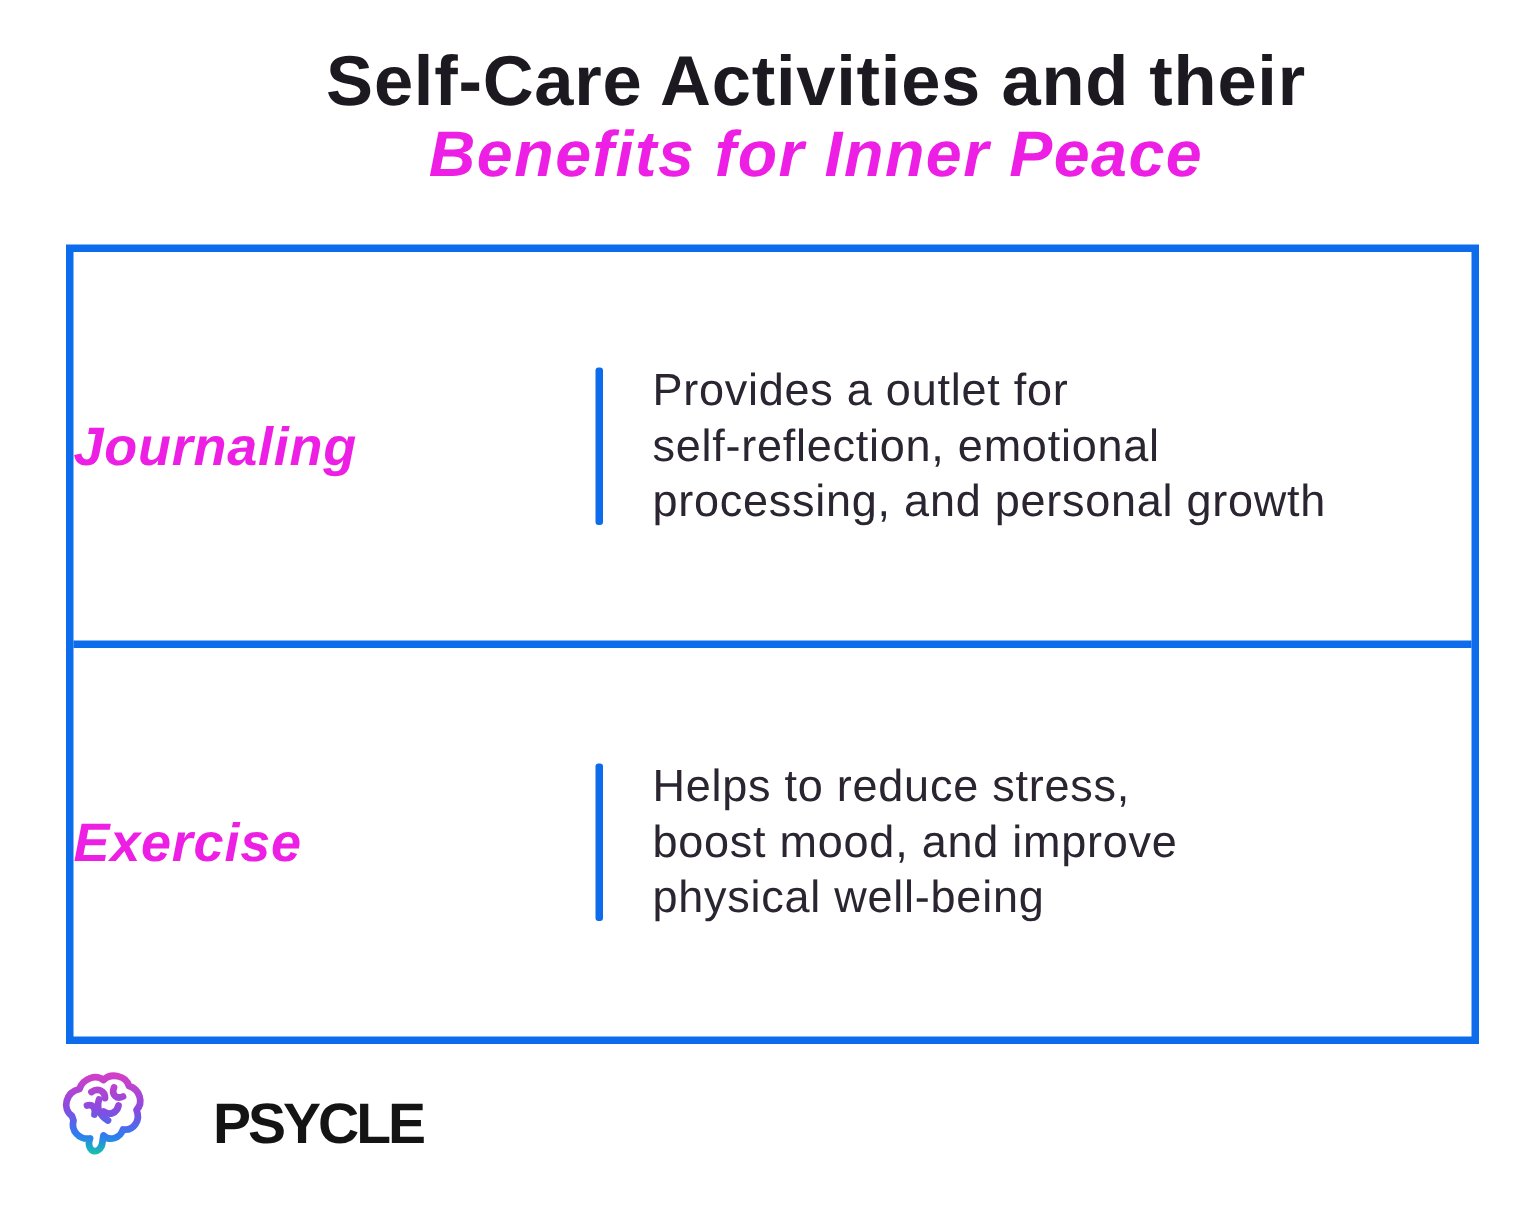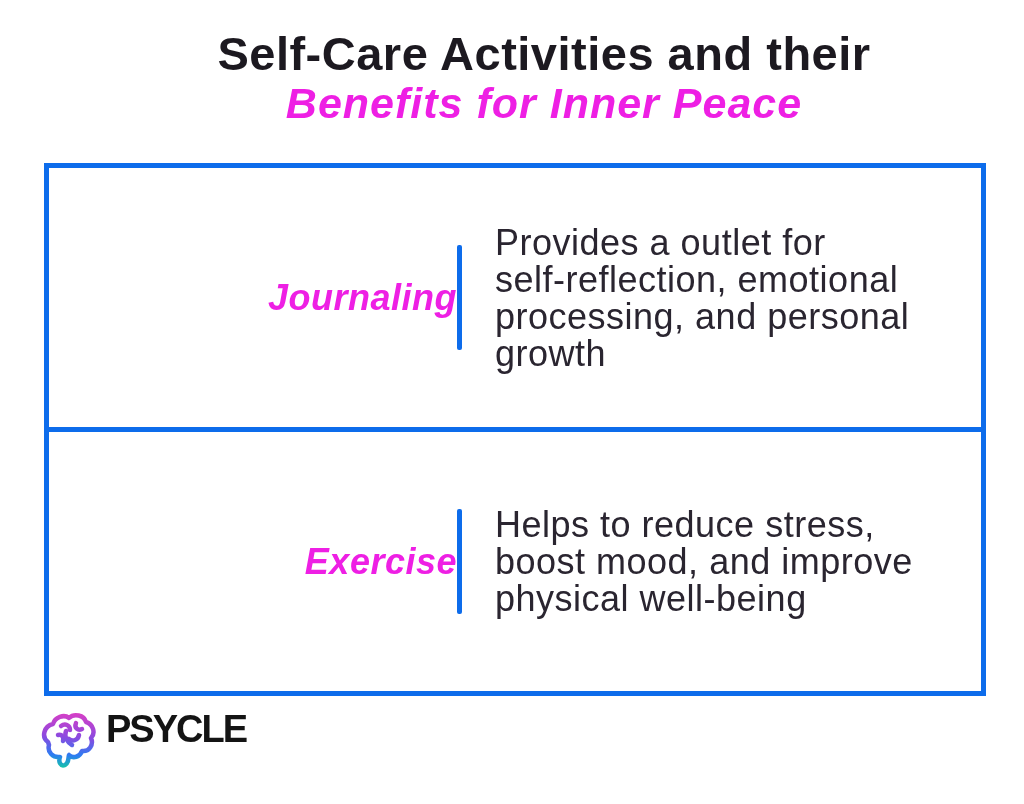--- a/index.html
+++ b/index.html
@@ -19,34 +19,34 @@
     line-height:1.05; letter-spacing:1px;
   }
   .benefits-table {
     position:absolute; left:44px; top:163px; width:942px; height:533px;
     border:5px solid var(--accent_blue);
     display:flex; flex-direction:column; background:transparent;
   }
   .t-row { flex:1; display:flex; align-items:center; }
   .t-row + .t-row { border-top:5px solid var(--accent_blue); }
   .cell-activity {
-    width:408px; text-align:right;
+    width:348px; text-align:left;
     font-size:36px; font-weight:bold; font-style:italic;
     color:var(--magenta); letter-spacing:0.5px;
   }
   .vline {
     width:5px; height:105px; background:var(--accent_blue);
     border-radius:2px; flex-shrink:0;
   }
   .cell-benefit {
     flex:1; padding-left:33px; padding-right:10px;
-    font-size:36px; line-height:37px; letter-spacing:0.5px;
+    font-size:30px; line-height:37px; letter-spacing:0.5px;
     color:var(--body_text); white-space:pre-line;
   }
-  .logo { position:absolute; left:36px; top:708px; height:68px; display:flex; align-items:flex-start; }
+  .logo { position:absolute; left:36px; top:708px; height:68px; display:flex; align-items:flex-end;gap:36px; }
   .logo svg { width:64px; height:66px; display:block; }
   .brand-name {
     font-size:38px; font-weight:bold; color:var(--logo_text);
     letter-spacing:-2px; margin-left:6px; padding-bottom:4px;
   }
 </style>
 </head>
 <body style="background: rgb(255, 255, 255);">
 
 <div class="title-block">

